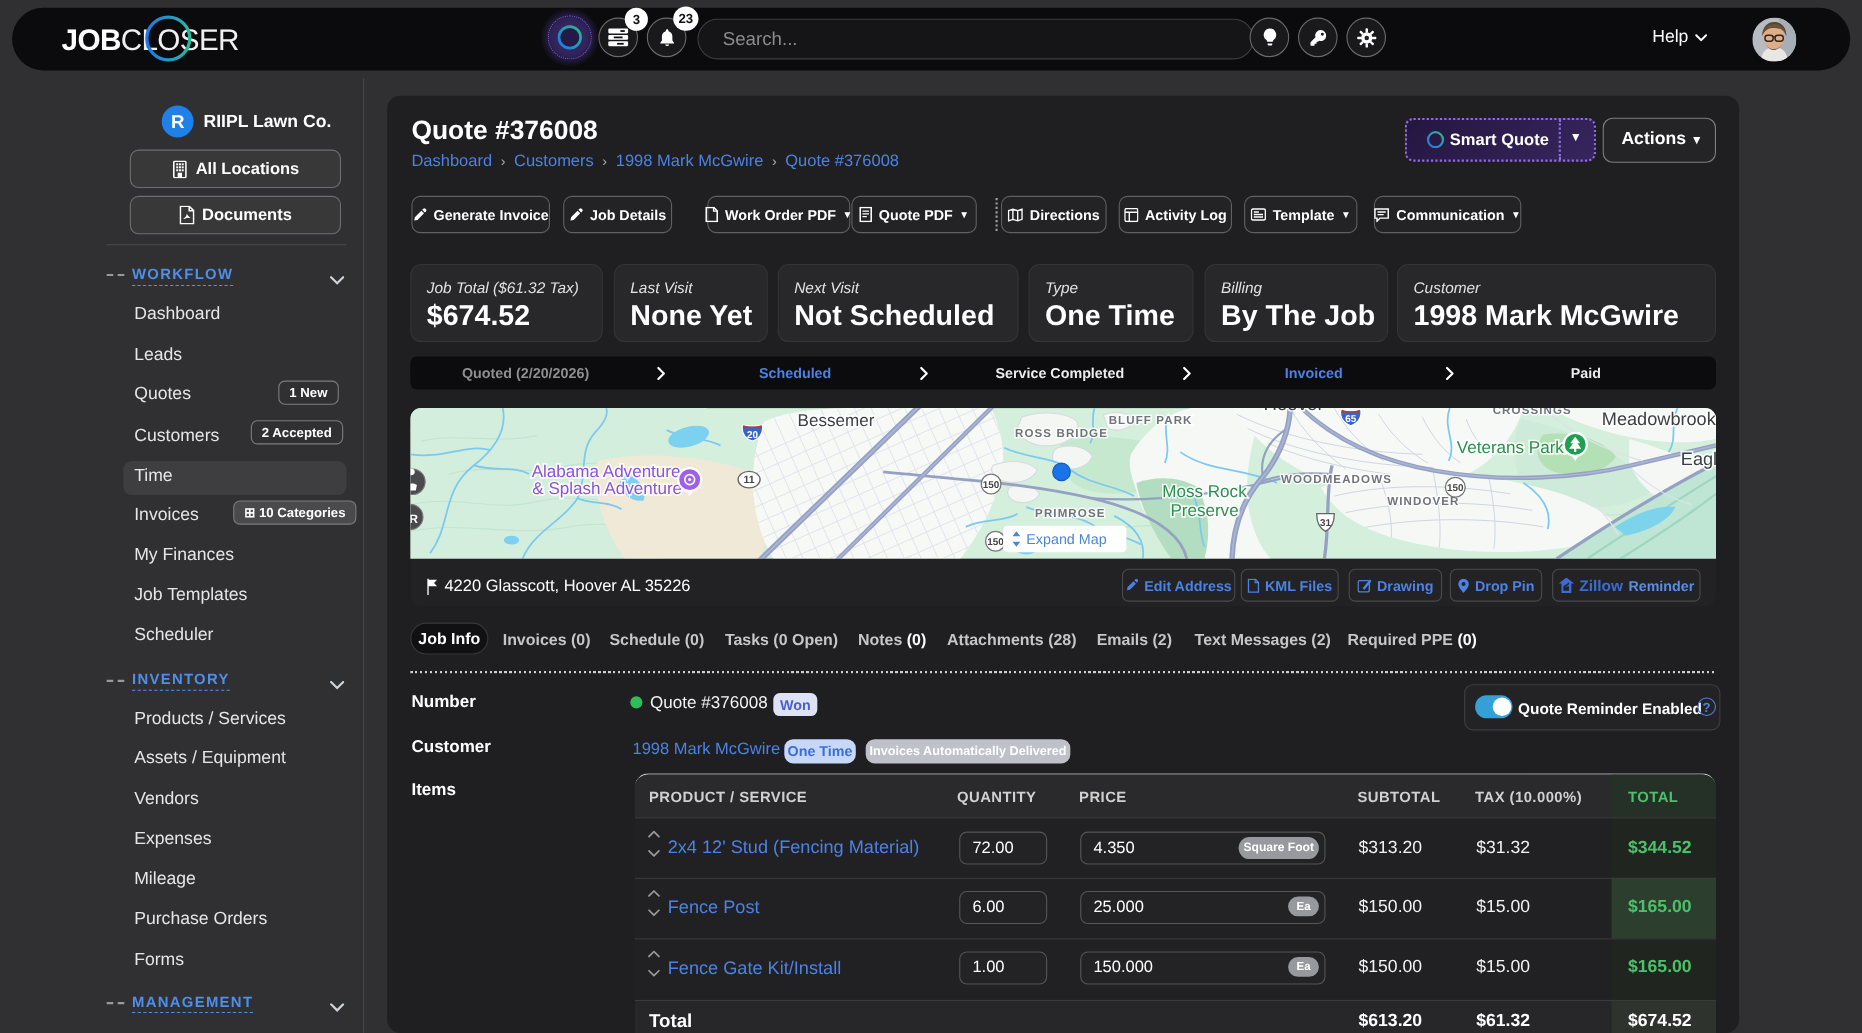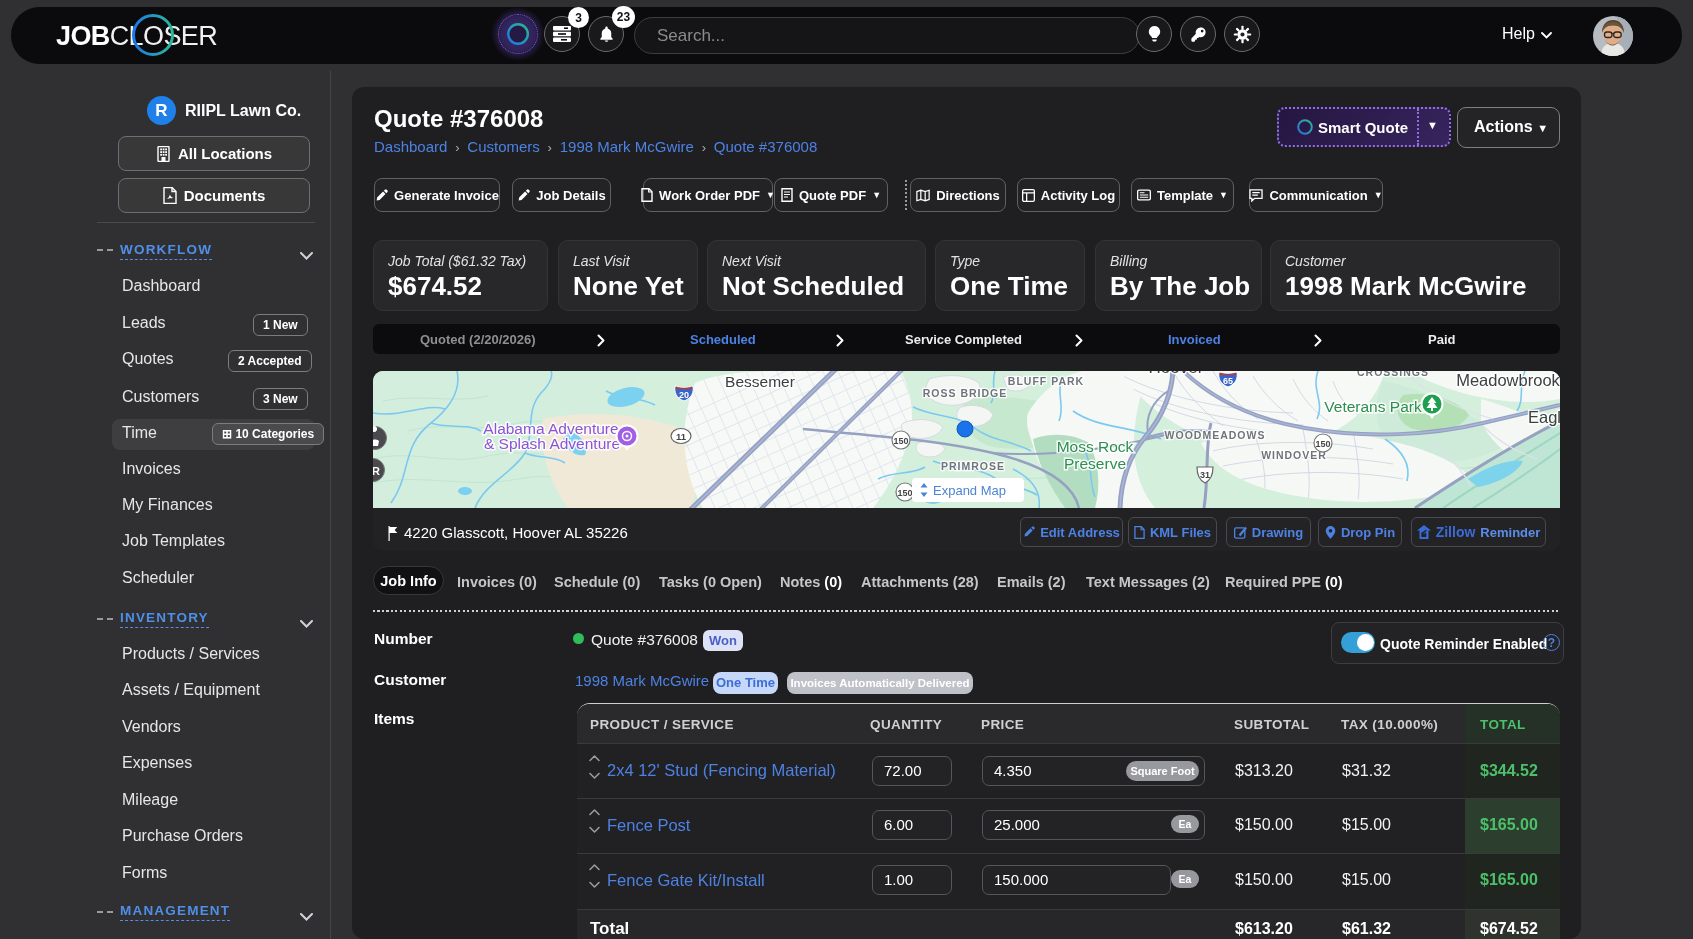--- a/index.html
+++ b/index.html
@@ -16,21 +16,21 @@
 .badge { position:absolute; background:#fff; color:#111; font-weight:700; font-size:12px; border-radius:50%; display:flex; align-items:center; justify-content:center; }
 #search { position:absolute; left:634px; top:17px; width:506px; height:37px; background:#151517; border:1px solid #3e3e40; border-radius:19px; color:#8b8b8b; font-size:17px; line-height:35px; padding-left:22px; }
 #help { position:absolute; left:1502px; top:25px; color:#fff; font-size:16px; font-weight:500; }
 
 #sdiv { position:absolute; left:330px; top:71px; width:1px; height:868px; background:#454547; }
 .sbtn { position:absolute; left:118px; width:192px; height:35px; border:1.5px solid #6e6e70; border-radius:8px; background:#383839; color:#fff; font-weight:700; font-size:15px; display:flex; align-items:center; justify-content:center; gap:7px; }
 .shead { position:absolute; left:120px; color:#4f8fe8; font-weight:700; font-size:13.5px; letter-spacing:1.2px; border-bottom:1px dashed #4f8fe8; padding-bottom:2px; }
 .sdash { position:absolute; left:97px; width:16px; border-top:2px dashed #9a9a9a; }
 .schev { position:absolute; }
 .sitem { position:absolute; left:122px; color:#e6e6e6; font-size:16px; }
-.spill { position:absolute; border:1.5px solid #7c7c7e; border-radius:6px; color:#fff; font-weight:700; font-size:12px; padding:3px 9px; background:#303032; }
+.spill { position:absolute; border:1.5px solid #7c7c7e; border-radius:6px; color:#fff; font-weight:700; font-size:12px; padding:3px 9px; background:#303032;margin-top:32px; }
 
 #panel { position:absolute; left:352px; top:87px; width:1229px; height:852px; background:#1f1f21; border-radius:12px; }
 .blue { color:#4d82e4; }
 .abtn { position:absolute; height:34px; border:1.5px solid #606062; border-radius:8px; background:#232325; color:#fff; font-weight:700; font-size:13px; display:flex; align-items:center; justify-content:center; gap:6px; white-space:nowrap; }
 .card { position:absolute; top:240px; height:71px; background:#28282a; border:1px solid #343436; border-radius:10px; padding:12px 14px; }
 .card .lbl { font-style:italic; font-size:14px; color:#e2e2e2; }
 .card .val { font-size:26px; font-weight:700; color:#fff; margin-top:2px; white-space:nowrap; }
 .ptxt { position:absolute; top:332px; font-size:13px; font-weight:600; }
 .pchev { position:absolute; top:333px; }
 .mapbtn { position:absolute; top:517px; height:30px; border:1.5px solid #4a4a4e; border-radius:6px; background:#232326; color:#4d82e4; font-size:13px; font-weight:600; display:flex; align-items:center; justify-content:center; gap:5px; white-space:nowrap; }
@@ -597,21 +597,21 @@
   <div class="abs" style="left:1171px;top:815px;width:28px;height:18px;background:rgba(238,240,246,0.58);border-radius:9px;color:#fff;font-weight:700;font-size:10.5px;text-align:center;line-height:18px">Ea</div>
   <div class="cellv" style="left:1235px;top:816px">$150.00</div>
   <div class="cellv" style="left:1342px;top:816px">$15.00</div>
   <div class="cellg" style="left:1480px;top:816px">$165.00</div>
 
   <svg class="abs" style="left:588px;top:863px" width="13" height="26" viewBox="0 0 13 26">
       <path fill="none" stroke="#9a9a9a" stroke-width="1.6" stroke-linecap="round" stroke-linejoin="round" d="M2 6.5 6.5 2 11 6.5M2 19.5 6.5 24 11 19.5"></path>
     </svg>
   <div class="abs" style="left:607px;top:871px;color:#4d82e4;font-size:16.5px">Fence Gate Kit/Install</div>
   <div class="qinput" style="left:872px;top:865px;width:80px">1.00</div>
-  <div class="qinput" style="left:982px;top:865px;width:189px">150.000</div>
+  <div class="qinput" style="left:982px;top:865px;width:223px">150.000</div>
   <div class="abs" style="left:1171px;top:870px;width:28px;height:18px;background:rgba(238,240,246,0.58);border-radius:9px;color:#fff;font-weight:700;font-size:10.5px;text-align:center;line-height:18px">Ea</div>
   <div class="cellv" style="left:1235px;top:871px">$150.00</div>
   <div class="cellv" style="left:1342px;top:871px">$15.00</div>
   <div class="cellg" style="left:1480px;top:871px">$165.00</div>
 
   <div class="abs" style="left:590px;top:919px;color:#fff;font-weight:700;font-size:17px">Total</div>
   <div class="abs" style="left:1235px;top:920px;color:#fff;font-weight:700;font-size:16px">$613.20</div>
   <div class="abs" style="left:1342px;top:920px;color:#fff;font-weight:700;font-size:16px">$61.32</div>
   <div class="abs" style="left:1480px;top:920px;color:#fff;font-weight:700;font-size:16px">$674.52</div>
 </div>

